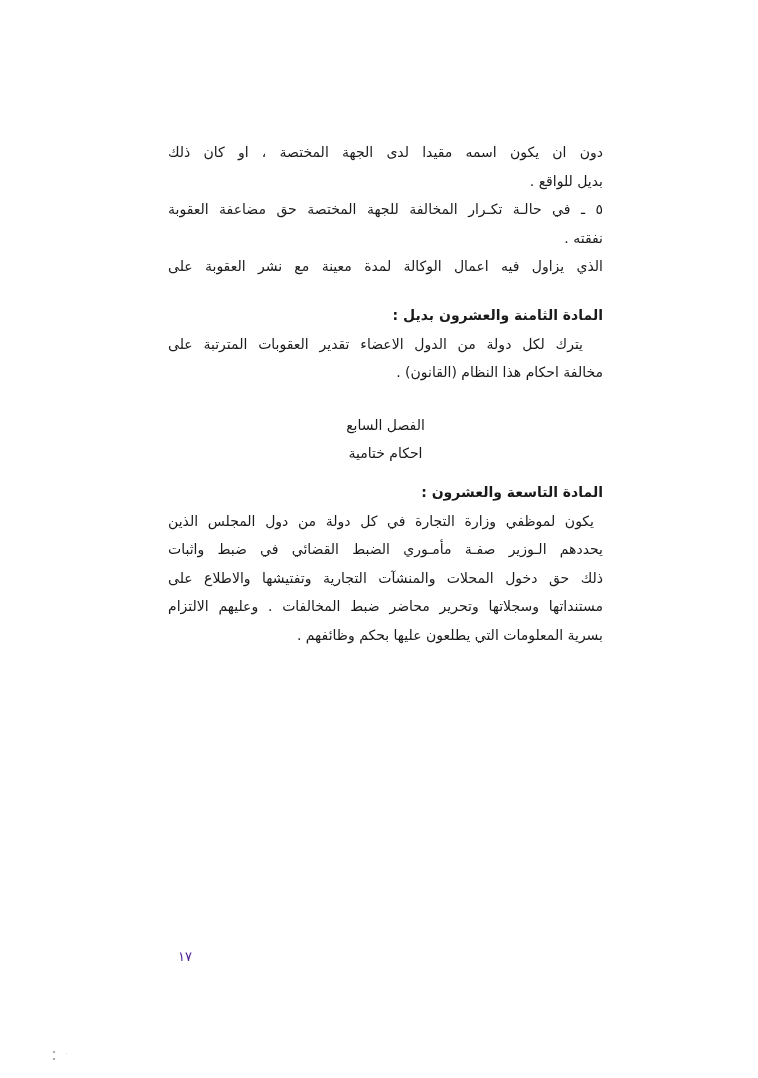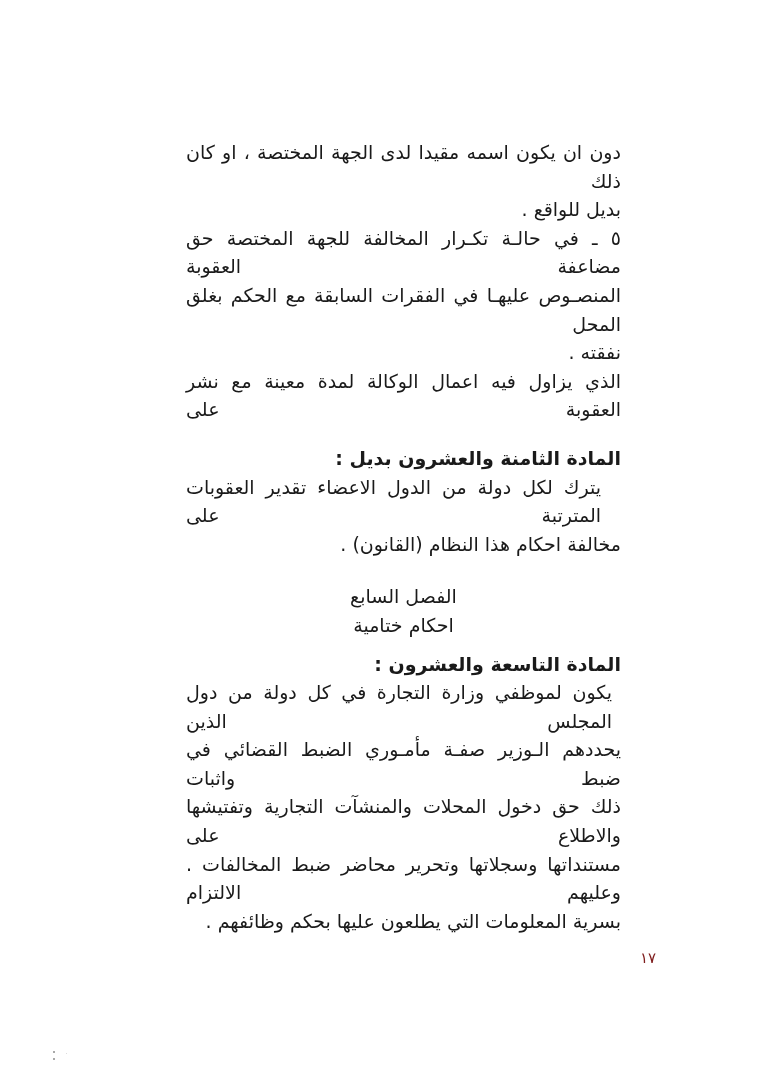--- a/index.html
+++ b/index.html
@@ -12,24 +12,24 @@
     width: 758px;
     height: 1078px;
     background: #ffffff;
     overflow: hidden;
     font-family: "DejaVu Sans", sans-serif;
     color: #1a1a1a;
   }
   .text-col {
     position: absolute;
     top: 138px;
-    left: 186px;
+    left: 168px;
     width: 435px;
     direction: rtl;
-    font-size: 19px;
+    font-size: 14px;
     line-height: 28.6px;
     -webkit-font-smoothing: antialiased;
   }
   .line {
     text-align: right;
   }
   .line.fill {
     text-align: justify;
     text-align-last: justify;
   }
@@ -48,23 +48,23 @@
     text-align: center;
   }
   .sp-before-art28 { margin-top: 20px; }
   .sp-before-chapter { margin-top: 24px; }
   .sp-before-art29 { margin-top: 10px; }
   .page-number {
     position: absolute;
     top: 949px;
     left: 178px;
     width: 478px;
-    text-align: right;
-    font-size: 15px;
-    color: #7f1d1d;
+    text-align: left;
+    font-size: 13px;
+    color: #4c1d95;
     direction: rtl;
   }
   .speck {
     position: absolute;
     width: 2px;
     height: 2px;
     border-radius: 50%;
     background: #8d8d8d;
   }
   .speck.s1 { left: 53px; top: 1051px; }
@@ -75,21 +75,20 @@
 <body>
 
 <div class="page">
 
   <div class="text-col">
 
     <div class="line fill">دون ان يكون اسمه مقيدا لدى الجهة المختصة ، او كان ذلك</div>
     <div class="line end">بديل للواقع .</div>
 
     <div class="line fill">٥ ـ في حالـة تكـرار المخالفة للجهة المختصة حق مضاعفة العقوبة</div>
-    <div class="line fill">المنصـوص عليهـا في الفقرات السابقة مع الحكم بغلق المحل</div>
     <div class="line end">نفقته .</div>
     <div class="line fill">الذي يزاول فيه اعمال الوكالة لمدة معينة مع نشر العقوبة على</div>
 
     <div class="h-right sp-before-art28">المادة الثامنة والعشرون بديل :</div>
     <div class="line fill ind-lg">يترك لكل دولة من الدول الاعضاء تقدير العقوبات المترتبة على</div>
     <div class="line end">مخالفة احكام هذا النظام (القانون) .</div>
 
     <div class="h-center sp-before-chapter">الفصل السابع</div>
     <div class="h-center">احكام ختامية</div>
 

